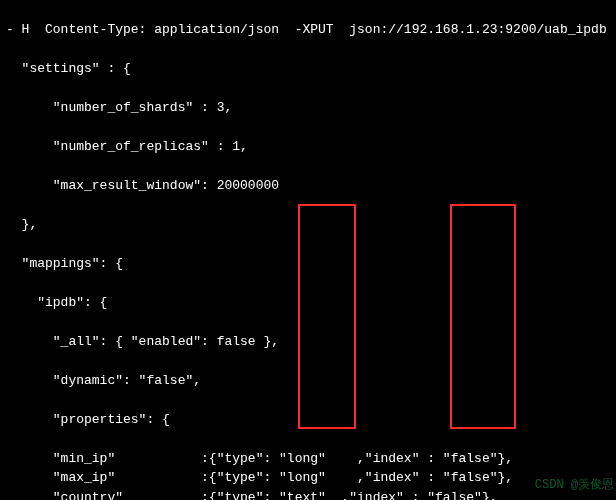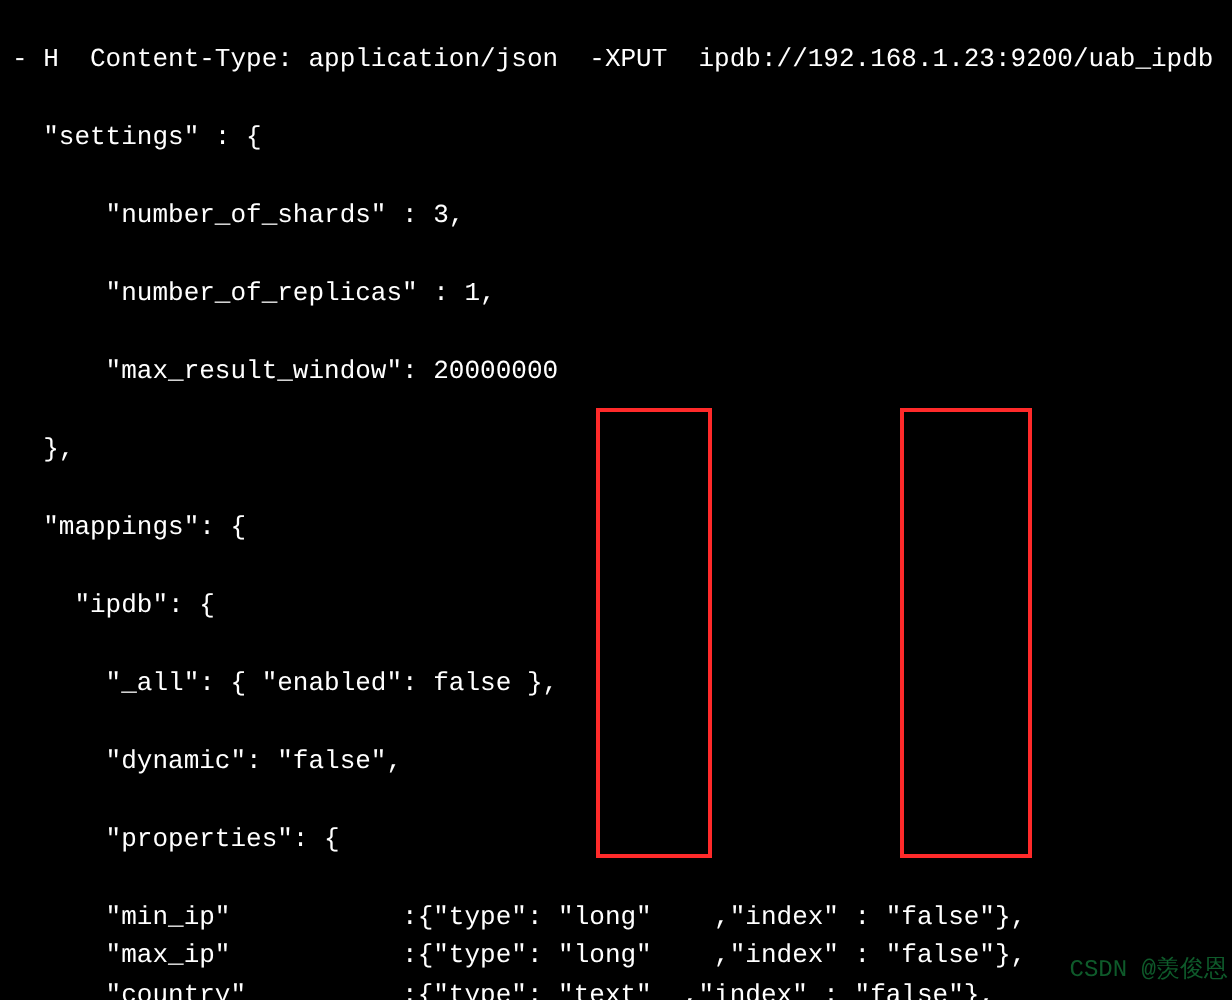--- a/index.html
+++ b/index.html
@@ -44,21 +44,21 @@
       color: #15803d;
       font-size: 12px;
       font-family: Liberation Mono, monospace;
       opacity: 0.7;
     }
   </style>
 </head>
 <body>
 
 <div class="terminal">
-<span class="line">- H  Content-Type: application/json  -XPUT  ipdb://192.168.1.23:9200/uab_ipdb</span>
+<span class="line">- H  Content-Type: application/json  -XPUT  json://192.168.1.23:9200/uab_ipdb</span>
 <span class="line">  "settings" : {</span>
 <span class="line">      "number_of_shards" : 3,</span>
 <span class="line">      "number_of_replicas" : 1,</span>
 <span class="line">      "max_result_window": 20000000</span>
 <span class="line">  },</span>
 <span class="line">  "mappings": {</span>
 <span class="line">    "ipdb": {</span>
 <span class="line">      "_all": { "enabled": false },</span>
 <span class="line">      "dynamic": "false",</span>
 <span class="line">      "properties": {</span>

